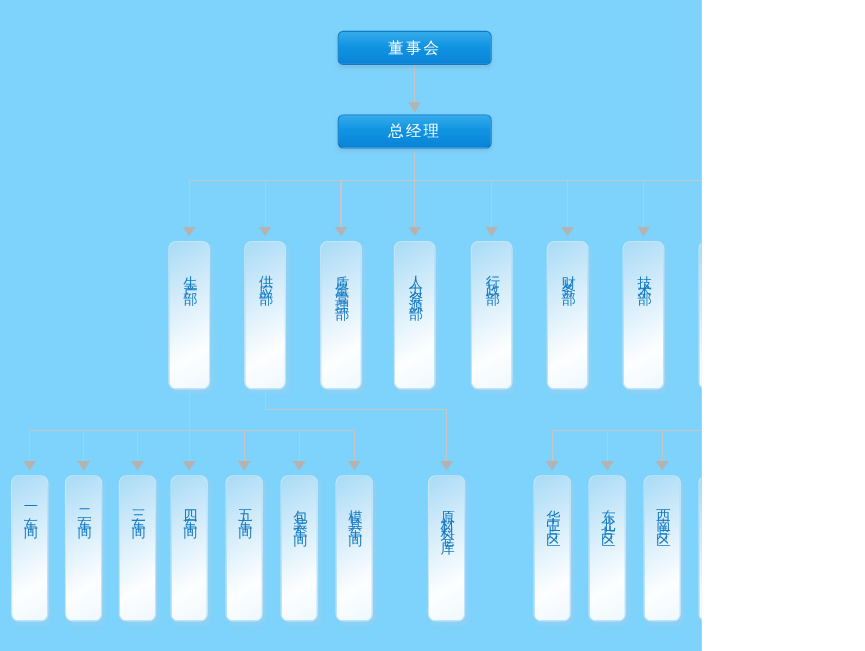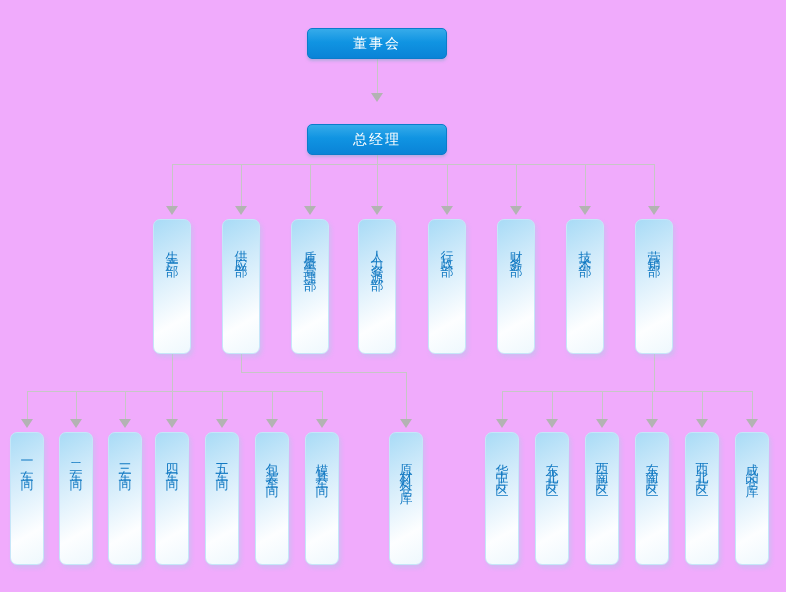--- a/index.html
+++ b/index.html
@@ -1,17 +1,17 @@
 <!DOCTYPE html>
 <html><head>
 <meta charset="utf-8">
 <style>
   html,body{margin:0;padding:0;background:#ffffff;}
   .canvas{
-    position:relative;width:786px;height:592px;background:#f0abfc;
+    position:relative;width:638px;height:592px;background:#7dd3fc;
     font-family:"DejaVu Sans","Liberation Sans",sans-serif;overflow:hidden;
   }
   .connector-layer{position:absolute;left:0;top:0;z-index:1;}
   .hnode{
     position:absolute;z-index:2;width:140px;height:31px;box-sizing:border-box;
     border:1px solid #0b7ccb;border-radius:5px;
     background:linear-gradient(180deg,#36abea 0%,#1094e2 45%,#0a83d7 100%);
     box-shadow:0 2px 3px rgba(130,170,200,0.5);
     color:#ffffff;font-size:14px;letter-spacing:2px;
     display:flex;align-items:center;justify-content:center;cursor:pointer;
@@ -76,21 +76,21 @@
       <line x1="602" y1="391" x2="602" y2="426" marker-end="url(#arr)"></line>
       <line x1="652" y1="391" x2="652" y2="426" marker-end="url(#arr)"></line>
       <line x1="702" y1="391" x2="702" y2="426" marker-end="url(#arr)"></line>
       <line x1="752" y1="391" x2="752" y2="426" marker-end="url(#arr)"></line>
     </g>
   </svg>
 
   <div class="hnode" style="left:307px;top:28px;">
     <span>董事会</span>
   </div>
-  <div class="hnode" style="left:307px;top:124px;">
+  <div class="hnode" style="left:307px;top:104px;">
     <span>总经理</span>
   </div>
 
   <div class="vnode dept" style="left:153px;">
     <span class="vlabel">生产部</span>
   </div>
   <div class="vnode dept" style="left:222px;">
     <span class="vlabel">供应部</span>
   </div>
   <div class="vnode dept" style="left:291px;">

